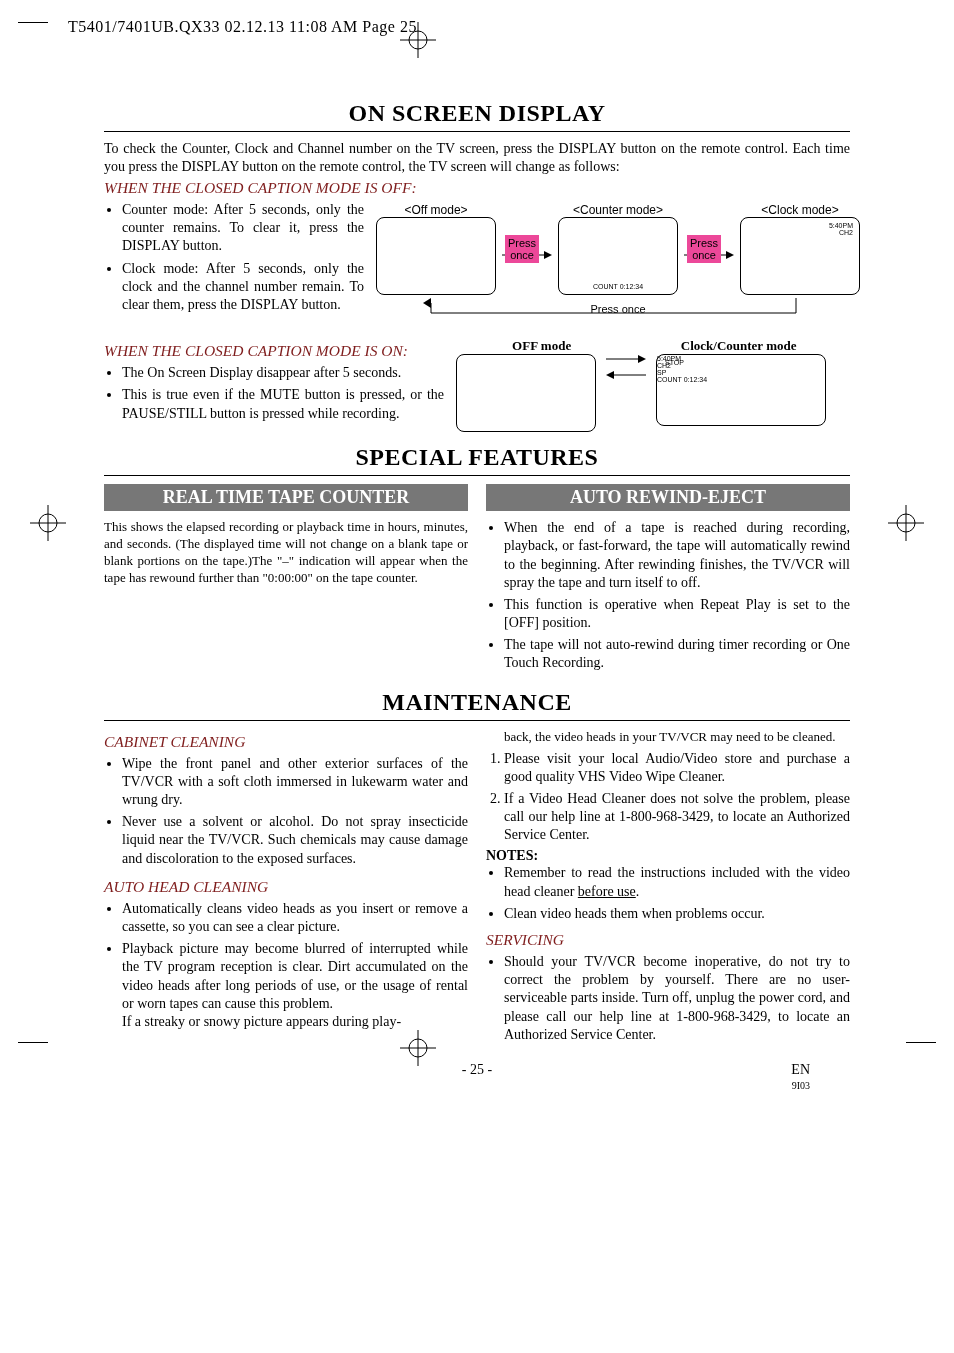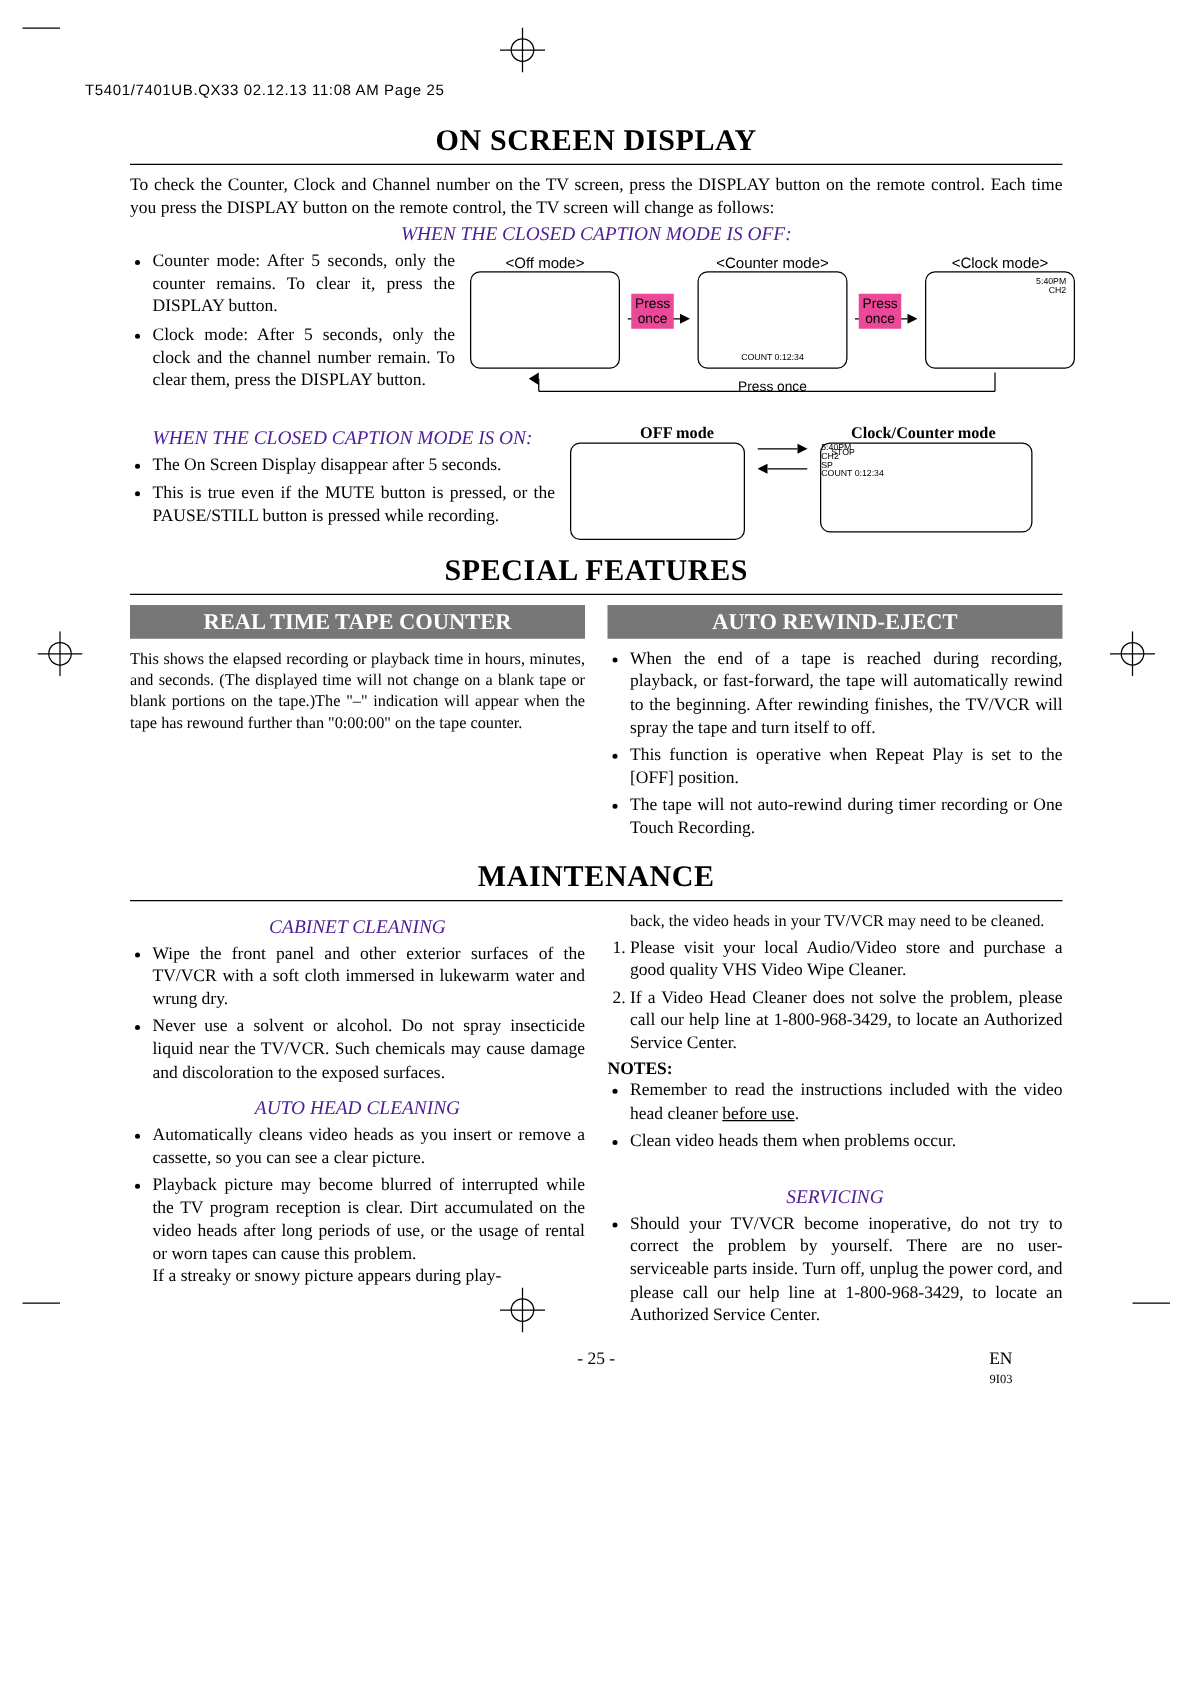--- a/index.html
+++ b/index.html
@@ -8,27 +8,26 @@
     width: 954px;
     height: 1353px;
     font-family: "Times New Roman", Times, serif;
     position: relative;
     color: #000;
   }
   .page {
     padding: 30px 70px 30px 70px;
   }
   .header-line {
-    font-family: Liberation Sans, sans-serif;
-    font-size: 12px;
+    font-family: Liberation Serif, serif;
+    font-size: 16px;
     position: absolute;
     top: 18px;
     left: 68px;
     letter-spacing: 0.5px;
-    margin-top: 47px;
   }
   .top-regmark {
     position: absolute;
     top: 22px;
     left: 400px;
   }
   .regmark-svg { display:block; }
   .side-regmark-left { position:absolute; top:505px; left:30px; }
   .side-regmark-right { position:absolute; top:505px; right:30px; }
   .bottom-regmark { position:absolute; top:1030px; left:400px; }
@@ -39,21 +38,21 @@
   .content { margin-top: 70px; }
   .section-title {
     text-align: center;
     font-size: 24px;
     font-weight: bold;
     margin: 12px 0 4px 0;
     letter-spacing: 0.5px;
   }
   .rule-line { border-top: 1px solid #000; margin-bottom: 8px; }
   .intro-text { font-size: 14px; text-align: justify; line-height: 1.25; }
-  .italic-sub { font-style: italic; color: #4c1d95; font-size: 15.5px; margin: 4px 0 4px 0; text-align: center;}
+  .italic-sub { font-style: italic; color: #7f1d1d; font-size: 15.5px; margin: 4px 0 4px 0;}
   .two-col { display:flex; gap: 18px; }
   .col { flex:1; }
   ul.bullets { list-style: disc; padding-left: 18px; font-size: 14px; line-height:1.3;}
   ul.bullets li { margin-bottom: 4px; text-align: justify;}
   .diagram-area { flex: 1.4; }
   .bar-header { background:#777; color:#fff; text-align:center; font-weight:bold; font-size:18px; padding:3px 0;}
   .body-text { font-size:13px; line-height:1.3; text-align:justify; margin-bottom:4px;}
   .notes-label { font-weight:bold; font-size:14px; margin-top:0;}
   ol.numbered { list-style: decimal; padding-left: 18px; font-size:14px; line-height:1.3;}
   ol.numbered li { margin-bottom:4px; text-align:justify;}
@@ -255,21 +254,21 @@
           <li>Please visit your local Audio/Video store and purchase a good quality VHS Video Wipe Cleaner.</li>
           <li>If a Video Head Cleaner does not solve the problem, please call our help line at 1-800-968-3429, to locate an Authorized Service Center.</li>
         </ol>
         <div class="notes-label">NOTES:</div>
         <ul class="bullets">
           <li>
             <span>Remember to read the instructions included with the video head cleaner </span><span class="underline">before use</span><span>.</span>
           </li>
           <li>Clean video heads them when problems occur.</li>
         </ul>
-        <div class="italic-sub" style="margin-top:26px;">SERVICING</div>
+        <div class="italic-sub" style="margin-top:8px;">SERVICING</div>
         <ul class="bullets">
           <li>Should your TV/VCR become inoperative, do not try to correct the problem by yourself. There are no user-serviceable parts inside. Turn off, unplug the power cord, and please call our help line at 1-800-968-3429, to locate an Authorized Service Center.</li>
         </ul>
       </div>
     </div>
 
     <div class="page-foot">
       <span></span>
       <span class="center">- 25 -</span>
       <span>EN</span>

